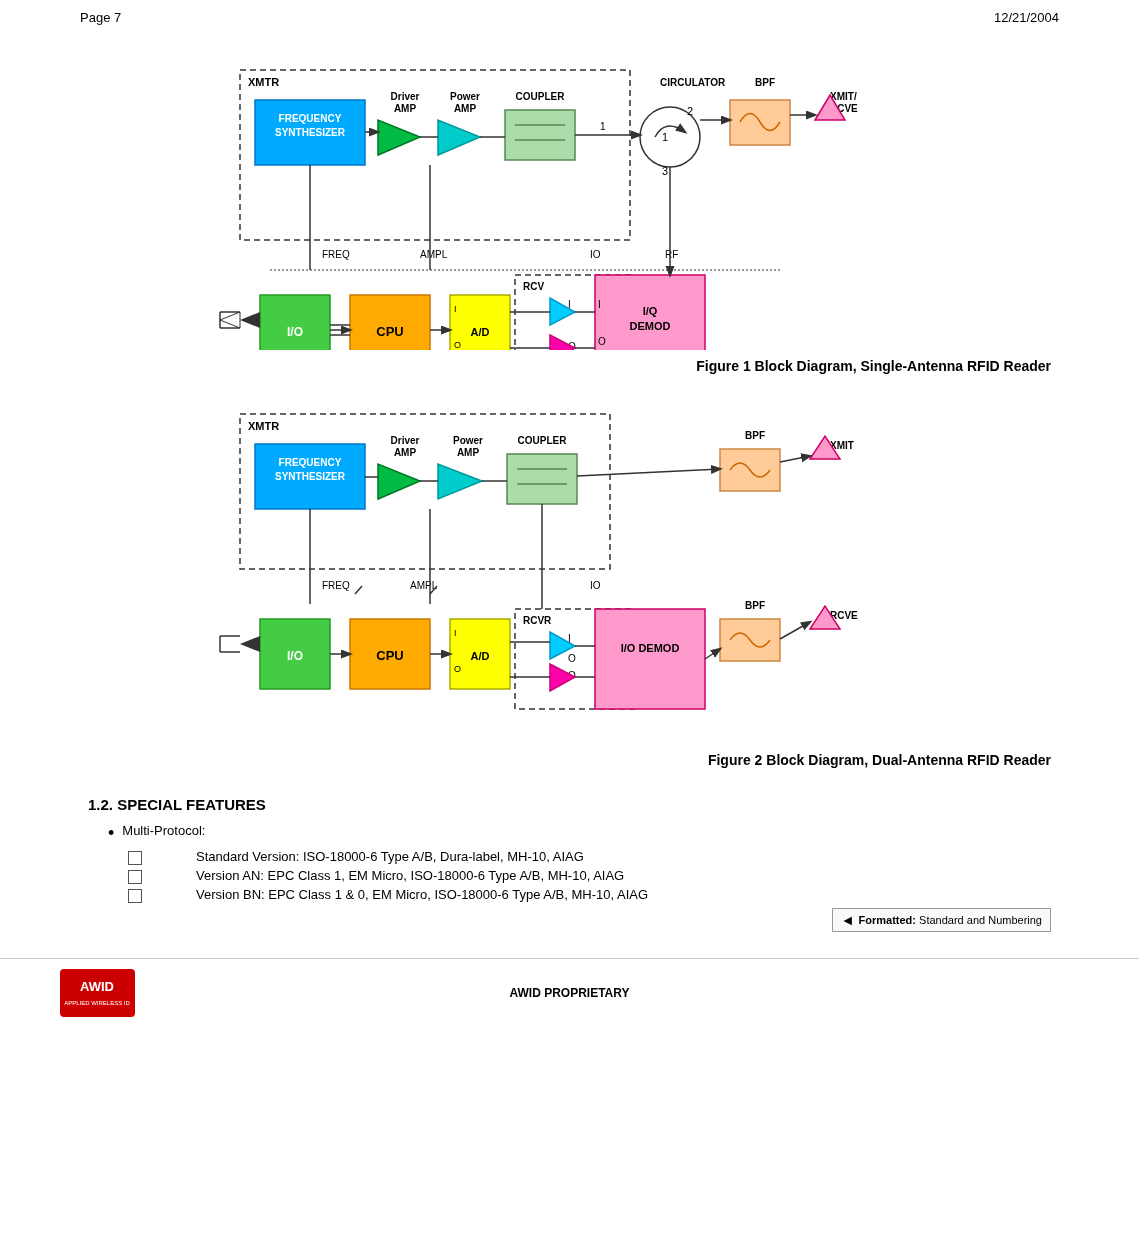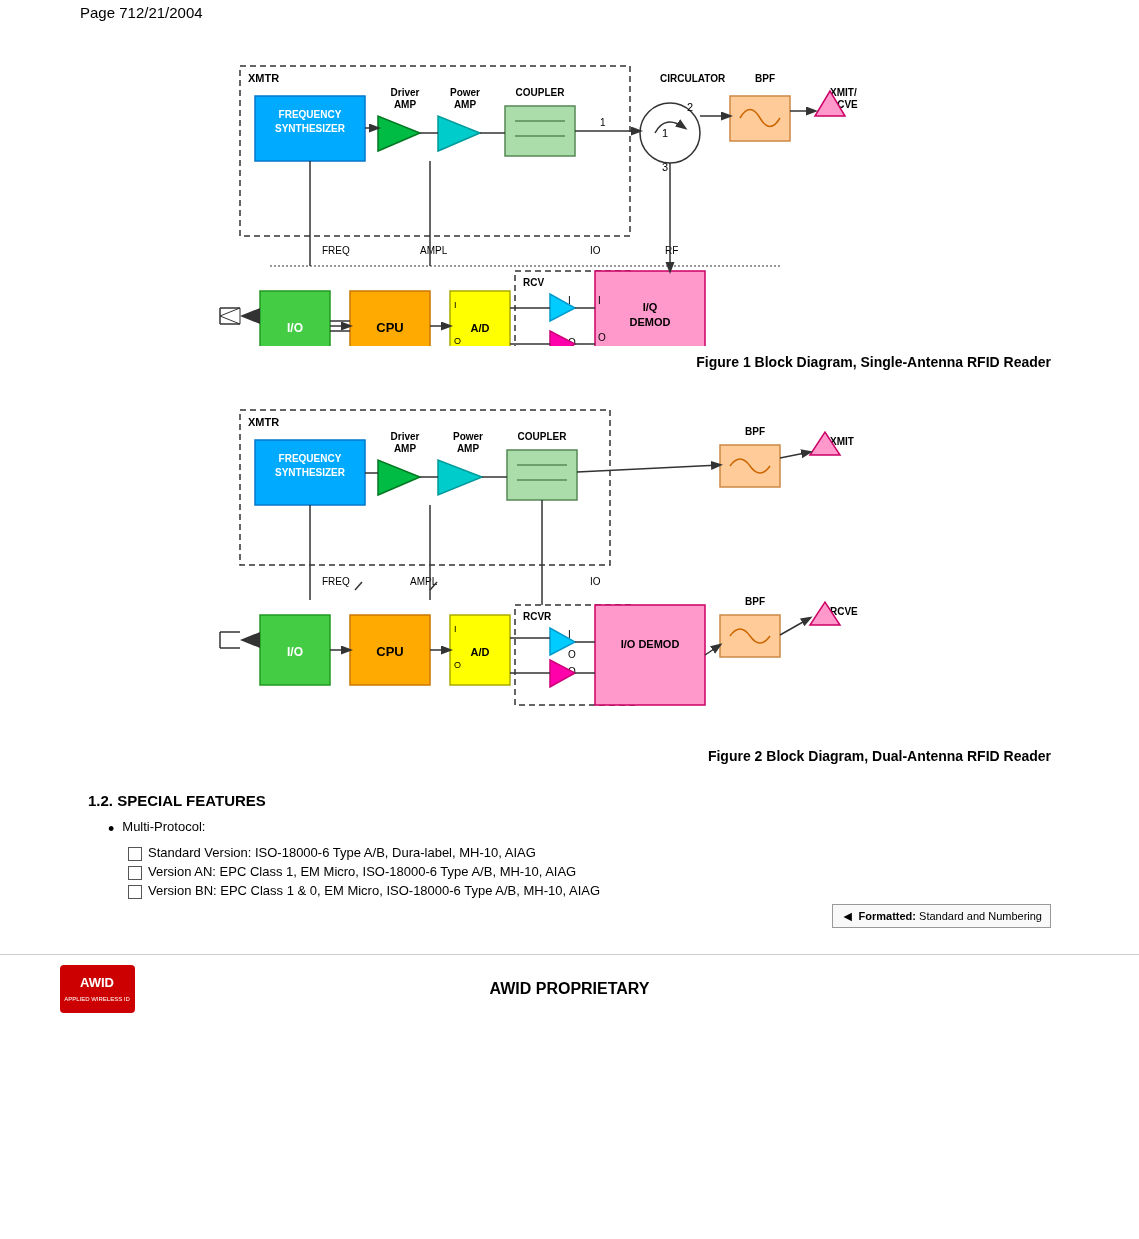--- a/index.html
+++ b/index.html
@@ -8,23 +8,23 @@
       background: #fff;
       width: 1139px;
       min-height: 1239px;
       position: relative;
       font-size: 13px;
     }
 
     
     .page-header {
       display: flex;
-      justify-content: flex-start;
-      padding: 4px 80px 5px 80px;
-      font-size: 15px;
+      justify-content: space-between;
+      padding: 10px 80px 5px 80px;
+      font-size: 13px;
     }
 
     
     .main-content {
       padding: 10px 88px;
     }
 
     .diagram-svg {
       display: block;
       margin: 0 auto;
@@ -64,20 +64,21 @@
     .sub-list {
       list-style: none;
       margin-left: 20px;
     }
 
     .sub-list li {
       display: flex;
       align-items: flex-start;
       margin-bottom: 3px;
       font-size: 13px;
+      gap: 48px;
     }
 
     .sub-bullet {
       width: 14px;
       height: 14px;
       border: 1px solid #555;
       display: inline-block;
       margin-right: 6px;
       margin-top: 2px;
       flex-shrink: 0;
@@ -94,21 +95,21 @@
     }
 
     .footer-logo {
       display: flex;
       align-items: flex-end;
       gap: 8px;
     }
 
     .footer-center {
       font-weight: bold;
-      font-size: 16px;
+      font-size: 12px;
     }
   </style>
 </head>
 <body>
 
 <div class="page-header">
   <span>Page 7</span>
   <span>12/21/2004</span>
 </div>
 

